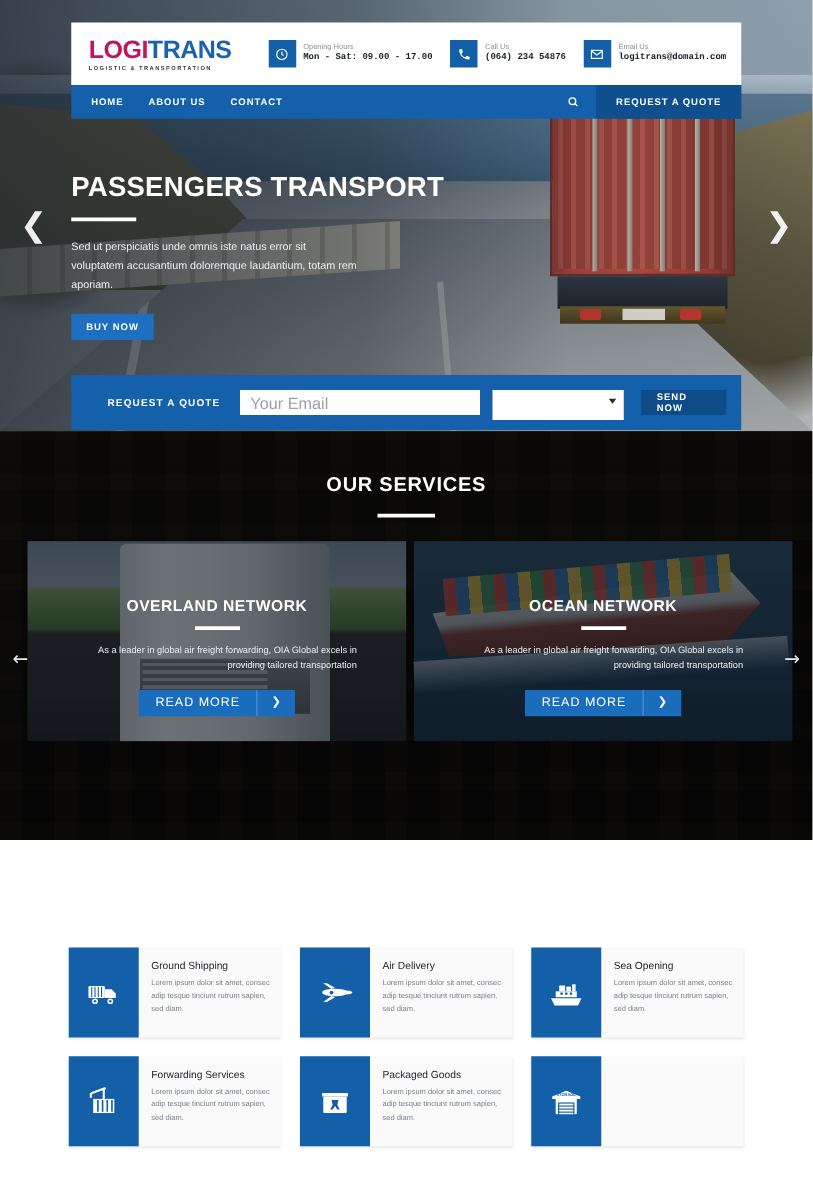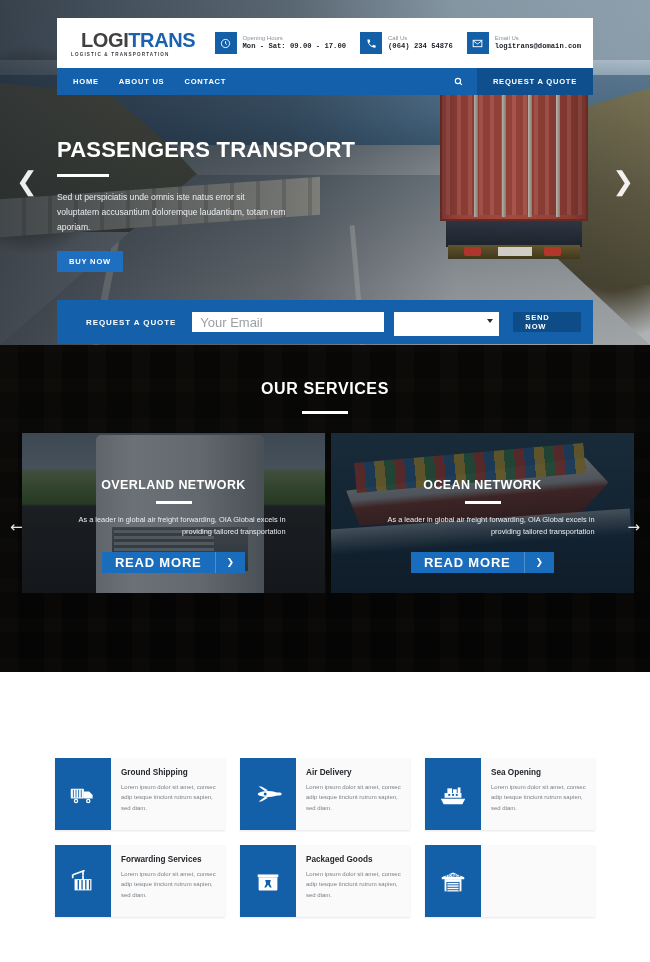--- a/index.html
+++ b/index.html
@@ -107,21 +107,21 @@
   }
 
   
   .header-bar {
     position: absolute; left: 57px; top: 18px; width: 536px; height: 50px;
     background: #ffffff; display: flex; align-items: center;
     z-index: 6;
   }
   .logo-wrap { padding-left: 14px; width: 200px; }
   .logo-text { font-size: 20px; font-weight: bold; letter-spacing: -.4px; line-height: 1; }
-  .logo-a { color: #404040; margin-left: 10px; }
+  .logo-a { color: #be185d; }
   .logo-b { color: #1a62ae; }
   .logo-sub {
     font-size: 4.6px; font-weight: bold; letter-spacing: 1.15px;
     color: #3a3f45; margin-top: 2px;
   }
   .contacts { display: flex; gap: 14px; align-items: center; margin-left: auto; padding-right: 12px; }
   .contact { display: flex; align-items: center; gap: 6px; }
   .c-icon {
     width: 22px; height: 22px; background: #1360a8;
     display: flex; align-items: center; justify-content: center;
@@ -279,21 +279,21 @@
   .card-rule { width: 36px; height: 2.5px; background: #fff; margin: 9px 0 10px; }
   .card-desc {
     color: #e9edf1; font-size: 7.4px; line-height: 1.65; text-align: right;
     width: 224px;
   }
   .card-btn {
     margin-top: 14px; display: flex; align-items: center; background: #1a6dbd;
     height: 21px; cursor: pointer;
   }
   .card-btn .lbl {
-    color: #fff; font-size: 13px; font-weight: bold; letter-spacing: .8px;
+    color: #fff; font-size: 10px; font-weight: normal; letter-spacing: .8px;
     padding: 0 13px;
   }
   .card-btn .chev {
     color: #fff; font-size: 9px; padding: 0 11px; border-left: 1px solid rgba(255,255,255,.22);
     height: 100%; display: flex; align-items: center;
     font-family: "DejaVu Sans", sans-serif;
   }
   .svc-arrow {
     position: absolute; top: 520px; z-index: 4; cursor: pointer;
     color: #fff; font-size: 15px; line-height: 1; opacity: .9;
@@ -315,21 +315,21 @@
     display: flex; background: #fafafa; height: 72px;
     box-shadow: 0 1px 2px rgba(0,0,0,.10);
   }
   .feat-icon {
     width: 56px; flex: 0 0 56px; background: #1360a8;
     display: flex; align-items: center; justify-content: center;
     color: #fff;
   }
   .feat-txt { padding: 10px 9px 0 10px; }
   .feat-title {
-    font-size: 8.2px; font-weight: bold; color: #23272c; margin-bottom: 5px;
+    font-size: 8.2px; font-weight: normal; color: #23272c; margin-bottom: 5px;
   }
   .feat-desc { font-size: 6px; line-height: 1.72; color: #7b8189; }
 </style>
 </head>
 <body>
 
 <div class="hero">
   <div class="hero-photo">
     <div class="hero-sky"></div>
     <div class="hero-sea"></div>

